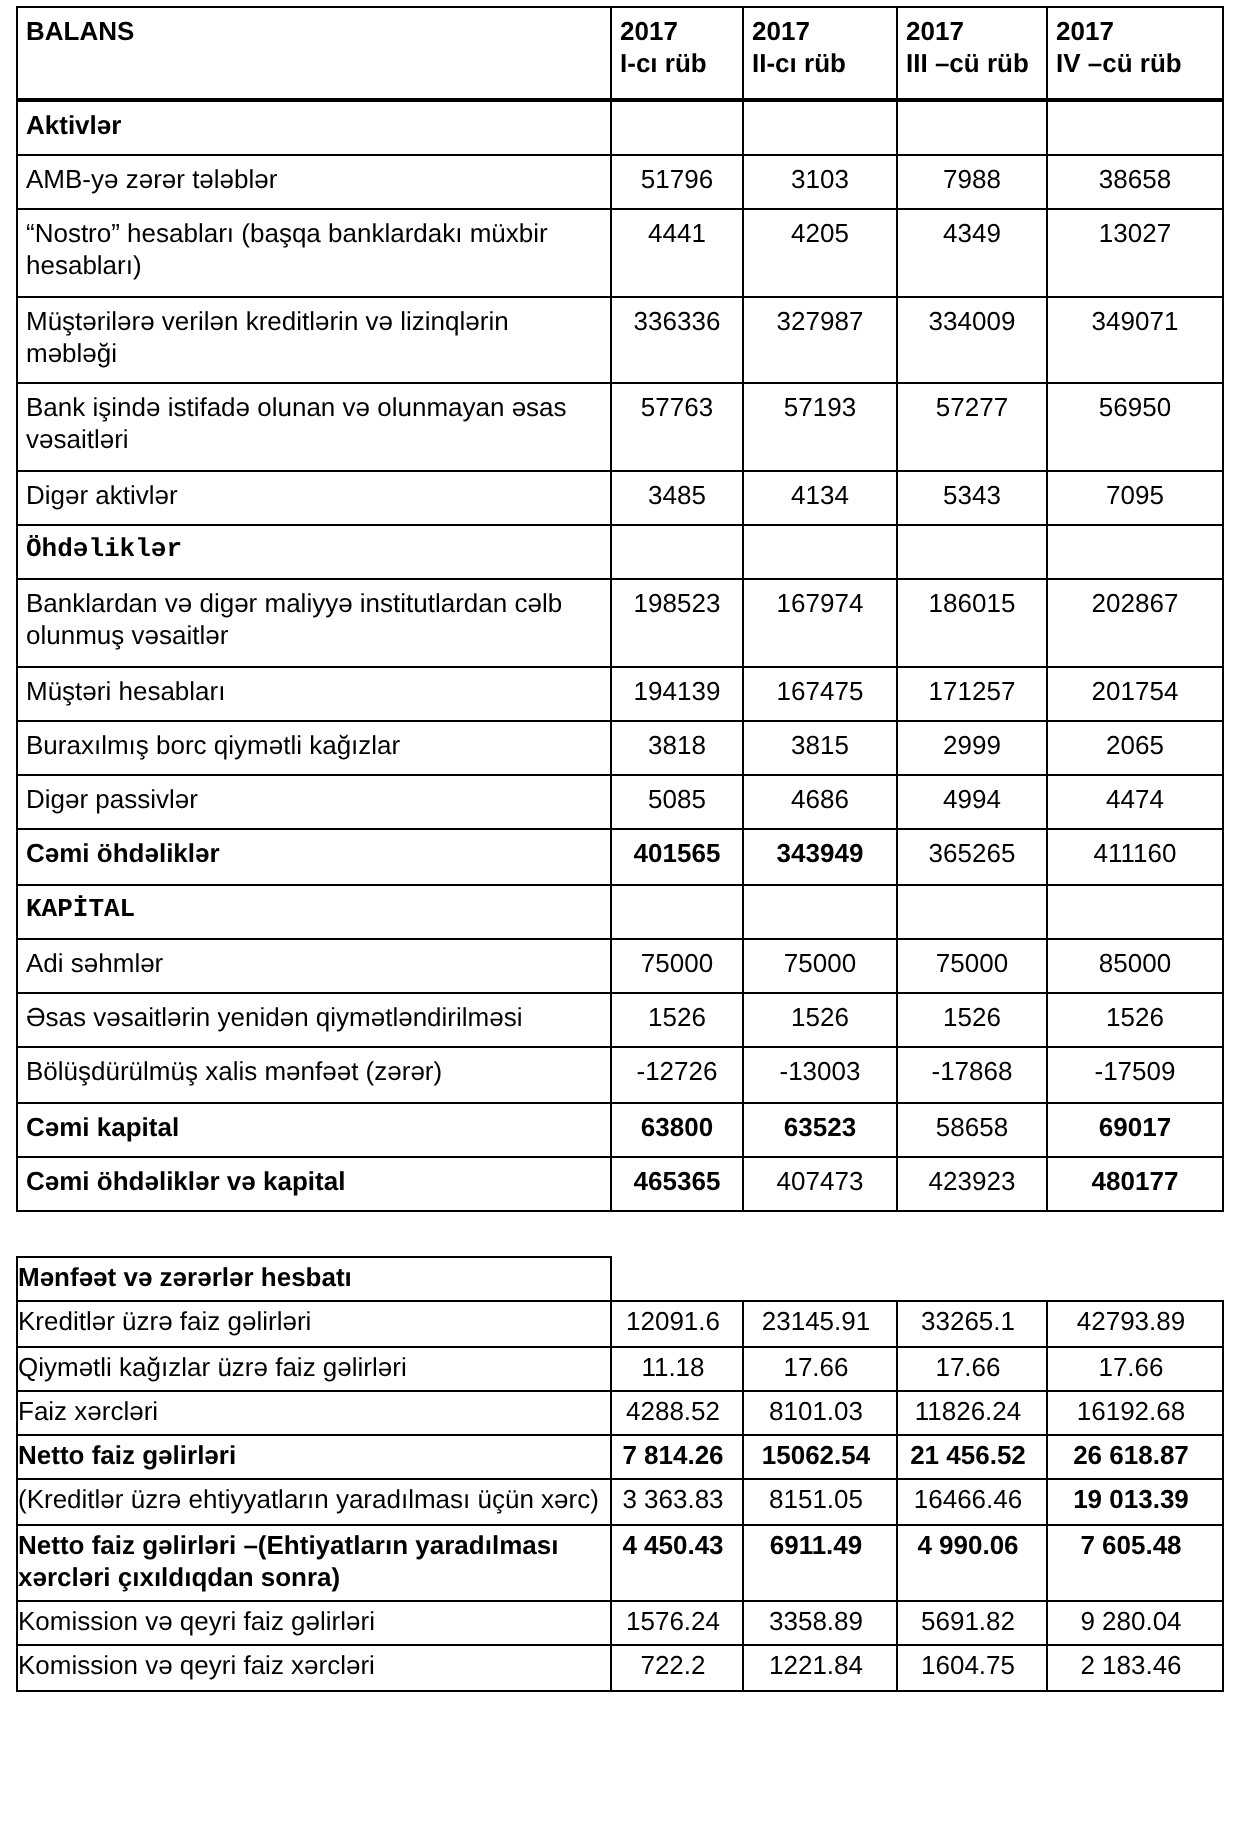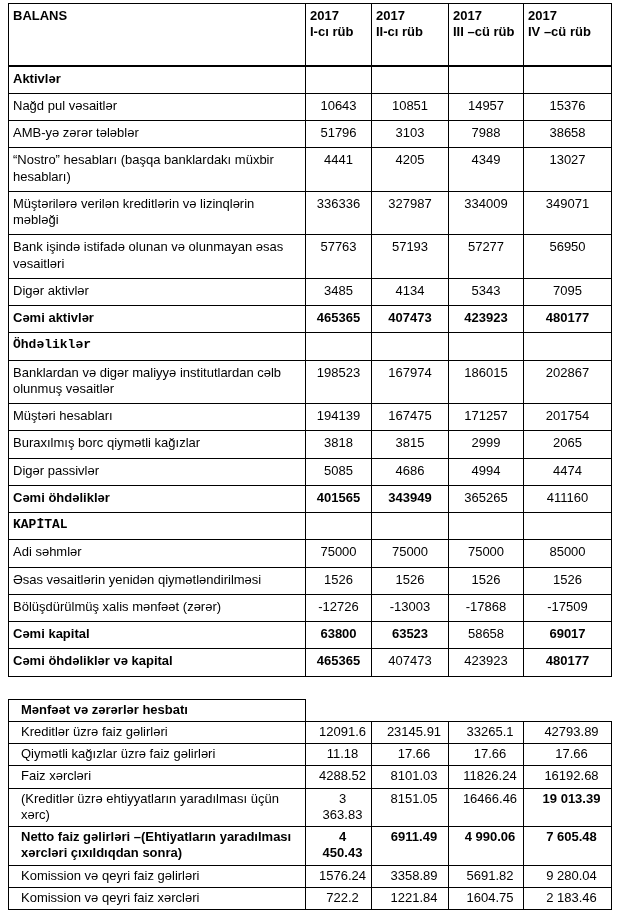--- a/index.html
+++ b/index.html
@@ -22,30 +22,30 @@
     font-size: 13px;
     line-height: 1.25;
     vertical-align: top;
     overflow: hidden;
     word-wrap: break-word;
   }
   .grid thead th {
     font-weight: bold;
     text-align: left;
     border-bottom: 2px solid #000;
-    padding-bottom: 24px;
+    padding-bottom: 8px;
   }
   td.label { text-align: left; margin-top: 21px; }
   td.val   { text-align: center; }
   .b { font-weight: bold; }
   .i { }
   .c { text-align: center; font-family: Liberation Mono, monospace; }
   td.ghost { border: none; background: transparent; }
 
-  table.income td { padding: 2px 4px 3px 12px; }
+  table.income td { padding: 2px 4px 3px 0; }
 
   .gap { height: 22px; width: 603px; }
 </style>
 </head>
 <body>
 
 <div class="page">
 
   <table class="grid balans">
     <colgroup>
@@ -78,27 +78,20 @@
     </thead>
     <tbody id="balance-body">
         <tr>
           <td class="label b">Aktivlər</td>
           <td class="val"></td>
           <td class="val"></td>
           <td class="val"></td>
           <td class="val"></td>
         </tr>
         <tr>
-          <td class="label">Nağd pul vəsaitlər</td>
-          <td class="val">10643</td>
-          <td class="val">10851</td>
-          <td class="val">14957</td>
-          <td class="val">15376</td>
-        </tr>
-        <tr>
           <td class="label">AMB-yə zərər tələblər</td>
           <td class="val">51796</td>
           <td class="val">3103</td>
           <td class="val">7988</td>
           <td class="val">38658</td>
         </tr>
         <tr>
           <td class="label">“Nostro” hesabları (başqa banklardakı müxbir hesabları)</td>
           <td class="val">4441</td>
           <td class="val">4205</td>
@@ -118,27 +111,20 @@
           <td class="val">57193</td>
           <td class="val">57277</td>
           <td class="val">56950</td>
         </tr>
         <tr>
           <td class="label">Digər aktivlər</td>
           <td class="val">3485</td>
           <td class="val">4134</td>
           <td class="val">5343</td>
           <td class="val">7095</td>
-        </tr>
-        <tr>
-          <td class="label b">Cəmi aktivlər</td>
-          <td class="val b">465365</td>
-          <td class="val b">407473</td>
-          <td class="val b">423923</td>
-          <td class="val b">480177</td>
         </tr>
         <tr>
           <td class="label b c">Öhdəliklər</td>
           <td class="val"></td>
           <td class="val"></td>
           <td class="val"></td>
           <td class="val"></td>
         </tr>
         <tr>
           <td class="label">Banklardan və digər maliyyə institutlardan cəlb olunmuş vəsaitlər</td>
@@ -255,20 +241,27 @@
           <td class="val">17.66</td>
         </tr>
         <tr>
           <td class="label">Faiz xərcləri</td>
           <td class="val">4288.52</td>
           <td class="val">8101.03</td>
           <td class="val">11826.24</td>
           <td class="val">16192.68</td>
         </tr>
         <tr>
+          <td class="label b">Netto faiz gəlirləri</td>
+          <td class="val b">7 814.26</td>
+          <td class="val b">15062.54</td>
+          <td class="val b">21 456.52</td>
+          <td class="val b">26 618.87</td>
+        </tr>
+        <tr>
           <td class="label">(Kreditlər üzrə ehtiyyatların yaradılması üçün xərc)</td>
           <td class="val">3 363.83</td>
           <td class="val">8151.05</td>
           <td class="val">16466.46</td>
           <td class="val b">19 013.39</td>
         </tr>
         <tr>
           <td class="label b">Netto faiz gəlirləri –(Ehtiyatların yaradılması xərcləri çıxıldıqdan sonra)</td>
           <td class="val b">4 450.43</td>
           <td class="val b">6911.49</td>

